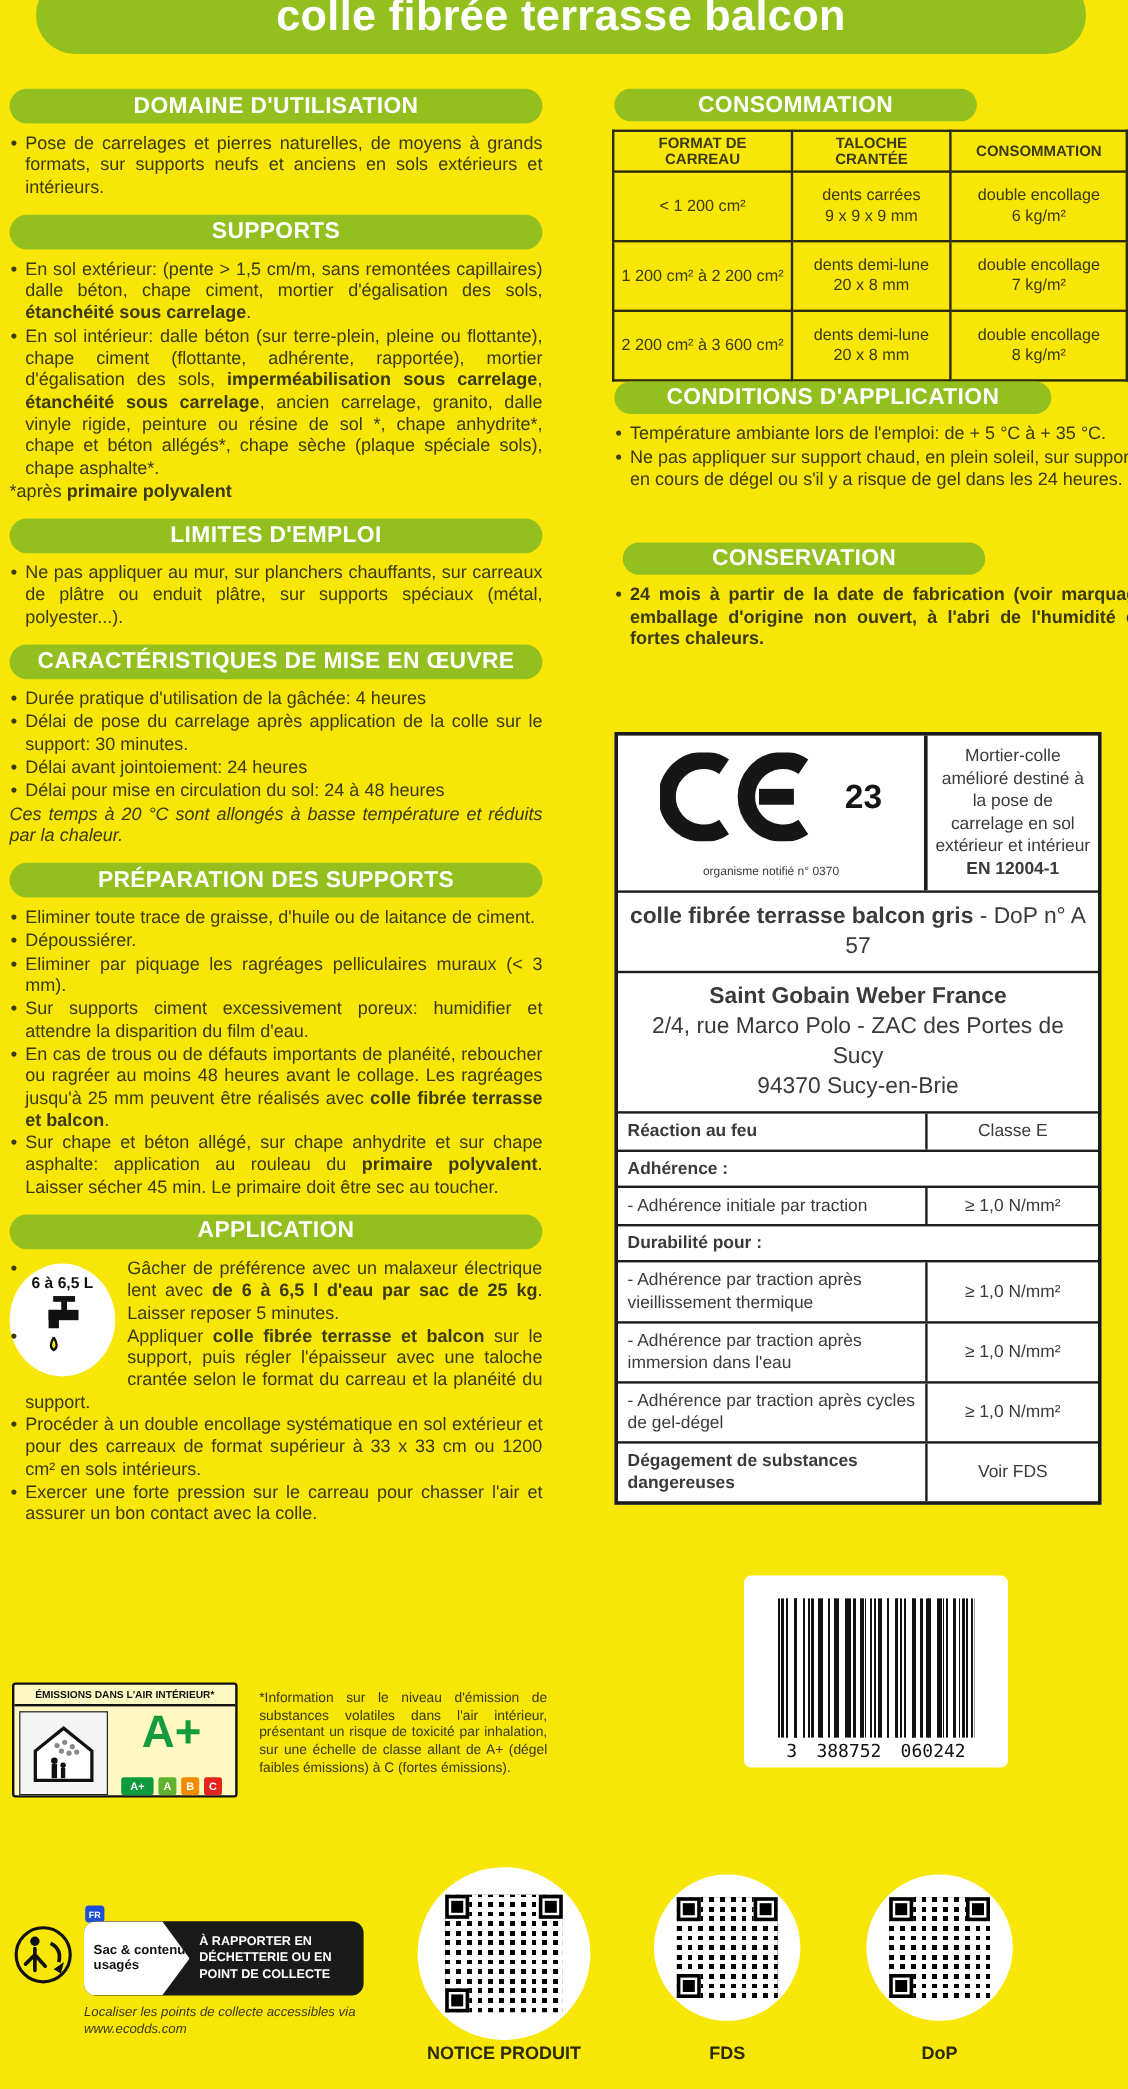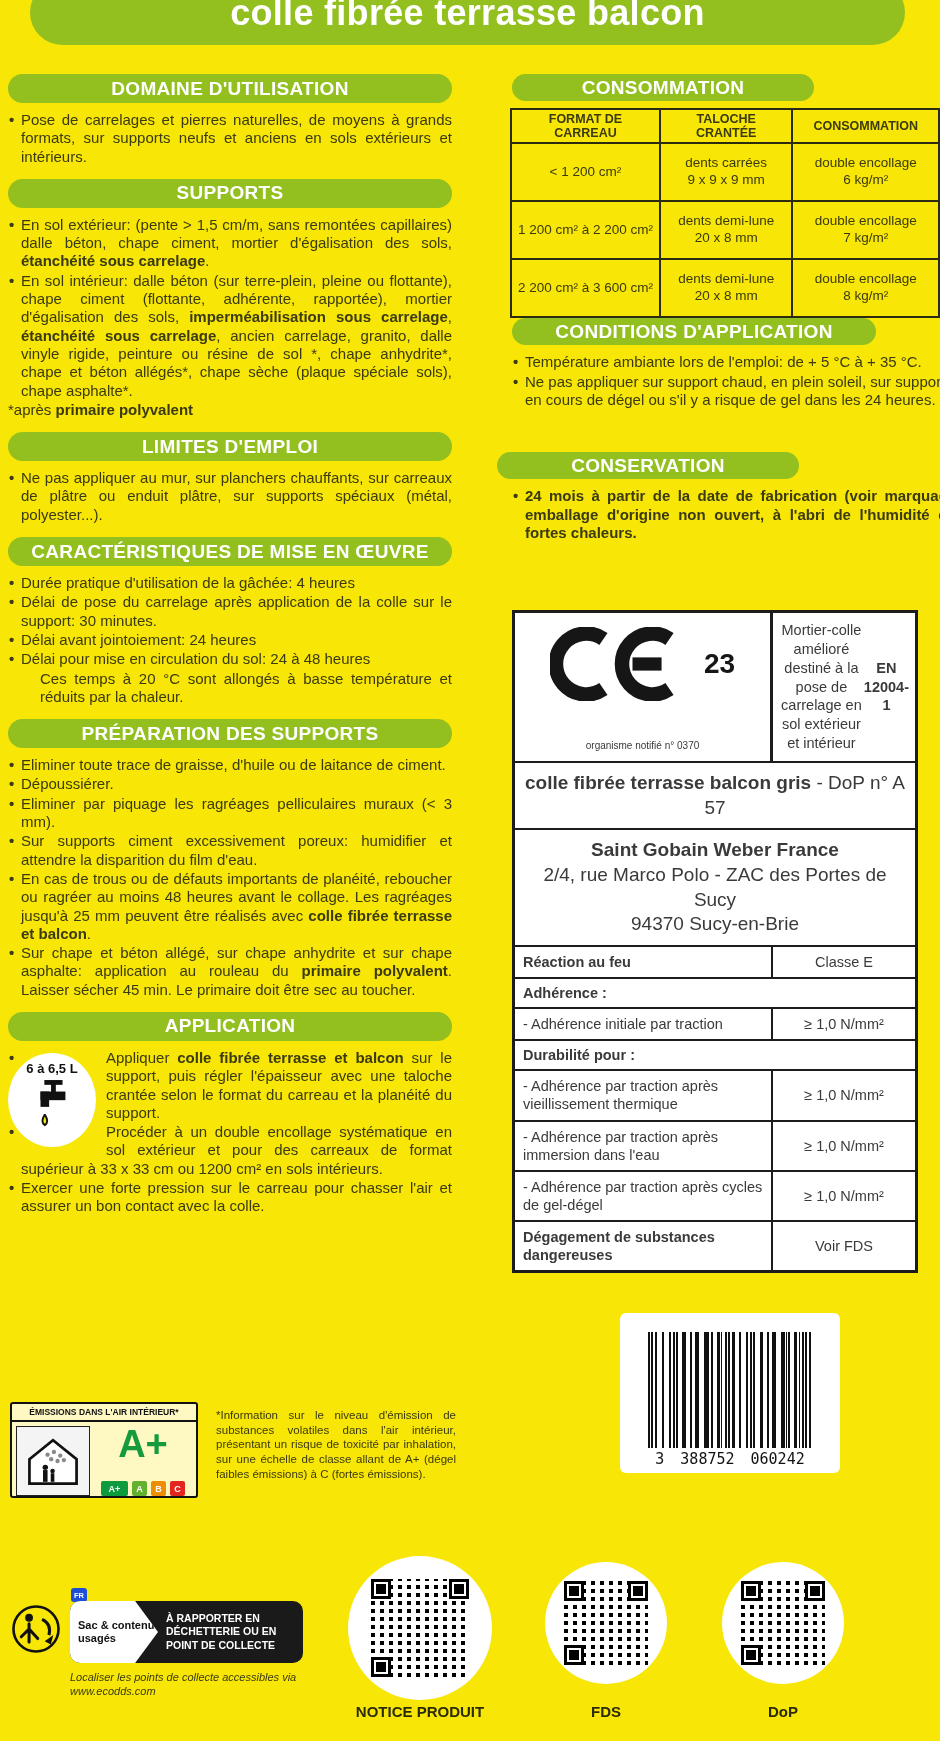--- a/index.html
+++ b/index.html
@@ -12,40 +12,40 @@
           font-size:36px;}
   
   .lcol{position:absolute;left:8px;top:68px;width:444px;}
   .lpill{height:29px;font-size:19px;margin:13px 0 8px 0;}
   .lpill.first{margin-top:6px;}
   .txt{font-size:15px;line-height:1.22;text-align:justify;}
   .bullet{position:relative;padding-left:13px;margin:1px 0;}
   .bullet::before{content:"\2022";position:absolute;left:1px;top:0;font-weight:700;}
   .nobul{padding-left:0;}
   .b{font-weight:700;}
-  .it{margin-left:32px;}
+  .it{font-style:italic;}
   .water-badge{float:left;width:88px;height:94px;background:#fff;border-radius:50%;
                margin:4px 10px 2px 0;text-align:center;padding-top:8px;box-sizing:border-box;}
   .water-label{font-weight:700;font-size:13px;color:#111;}
   
   .rpill{position:absolute;height:27px;font-size:19px;}
   .conso-table{position:absolute;left:510px;top:108px;border-collapse:collapse;}
   .conso-table th,.conso-table td{border:2px solid #2b2b10;text-align:center;vertical-align:middle;padding:2px 4px;}
   .conso-table th{font-size:12.5px;font-weight:700;height:28px;}
   .conso-table td{font-size:13.5px;height:52px;line-height:1.25;}
   .rtxt{font-size:15px;line-height:1.24;text-align:justify;}
   
   .ce-box{position:absolute;left:512px;top:610px;width:406px;background:#fff;
           border:3px solid #1c1c1c;color:#3a3a3a;box-sizing:border-box;}
   .ce-row{border-top:2px solid #1c1c1c;}
   .ce-row.nf{border-top:none;}
   .ce-rowA{display:flex;}
   .ce-al{width:258px;border-right:3px solid #1c1c1c;display:flex;flex-direction:column;
          align-items:center;justify-content:space-between;padding:14px 6px 10px 6px;box-sizing:border-box;}
-  .ce-ar{flex:1;display:flex;flex-direction:row;align-items:center;justify-content:center;
+  .ce-ar{flex:1;display:flex;flex-direction:column;align-items:center;justify-content:center;
          text-align:center;font-size:14.5px;line-height:1.3;padding:8px 6px;}
   .ce-mark-row{display:flex;align-items:center;gap:26px;}
   .ce-year{font-size:28px;font-weight:700;color:#161616;}
   .ce-notified{font-size:10px;margin-top:12px;}
   .ce-center{text-align:center;font-size:19px;padding:8px 6px;line-height:1.3;}
   .ce-kv{display:flex;}
   .ce-k{width:258px;border-right:2px solid #1c1c1c;padding:6px 8px;font-size:14.5px;
         line-height:1.25;box-sizing:border-box;}
   .ce-v{flex:1;display:flex;align-items:center;justify-content:center;font-size:14.5px;padding:4px;}
   .ce-full{padding:6px 8px;font-size:14.5px;font-weight:700;}
@@ -156,20 +156,21 @@
   <div class="water-badge">
     <div class="water-label">6 à 6,5 L</div>
     <svg width="46" height="56" viewBox="0 0 48 58">
       <rect x="12" y="16" width="26" height="9" fill="#111"></rect>
       <rect x="12" y="16" width="9" height="16" fill="#111"></rect>
       <rect x="23" y="8" width="5" height="9" fill="#111"></rect>
       <rect x="16" y="4" width="19" height="5" fill="#111"></rect>
       <path d="M16.5 40 q5 8 0 11 q-5 -3 0 -11" fill="#F7E606" stroke="#111" stroke-width="2"></path>
     </svg>
   </div>
+  <div class="txt bullet"><span><span>Gâcher de préférence avec un malaxeur électrique lent avec </span><span class="b">de 6 à 6,5 l d'eau par sac de 25 kg</span><span>. Laisser reposer 5 minutes.</span></span></div>
   <div class="txt bullet"><span><span>Appliquer </span><span class="b">colle fibrée terrasse et balcon</span><span> sur le support, puis régler l'épaisseur avec une taloche crantée selon le format du carreau et la planéité du support.</span></span></div>
   <div class="txt bullet"><span><span>Procéder à un double encollage systématique en sol extérieur et pour des carreaux de format supérieur à 33 x 33 cm ou 1200 cm² en sols intérieurs.</span></span></div>
   <div class="txt bullet"><span><span>Exercer une forte pression sur le carreau pour chasser l'air et assurer un bon contact avec la colle.</span></span></div>
 </div>
 
 <div class="pill rpill" style="left:512px;top:74px;width:302px;">
   <span>CONSOMMATION</span>
 </div>
 
 <table class="conso-table">
@@ -198,21 +199,21 @@
   </table>
 
 <div class="pill rpill" style="left:512px;top:318px;width:364px;">
   <span>CONDITIONS D'APPLICATION</span>
 </div>
 <div style="position:absolute;left:512px;top:352px;width:470px;">
   <div class="rtxt bullet txt"><span>Température ambiante lors de l'emploi: de + 5 °C à + 35 °C.</span></div>
   <div class="rtxt bullet txt"><span>Ne pas appliquer sur support chaud, en plein soleil, sur support gelé, en cours de dégel ou s'il y a risque de gel dans les 24 heures.</span></div>
 </div>
 
-<div class="pill rpill" style="left:497px;top:452px;width:302px;">
+<div class="pill rpill" style="left:519px;top:452px;width:302px;">
   <span>CONSERVATION</span>
 </div>
 <div style="position:absolute;left:512px;top:486px;width:474px;">
   <div class="rtxt bullet txt b"><span>24 mois à partir de la date de fabrication (voir marquage) en emballage d'origine non ouvert, à l'abri de l'humidité et des fortes chaleurs.</span></div>
 </div>
 
 <div class="ce-box">
   <div class="ce-row nf ce-rowA">
     <div class="ce-al">
       <div class="ce-mark-row">

